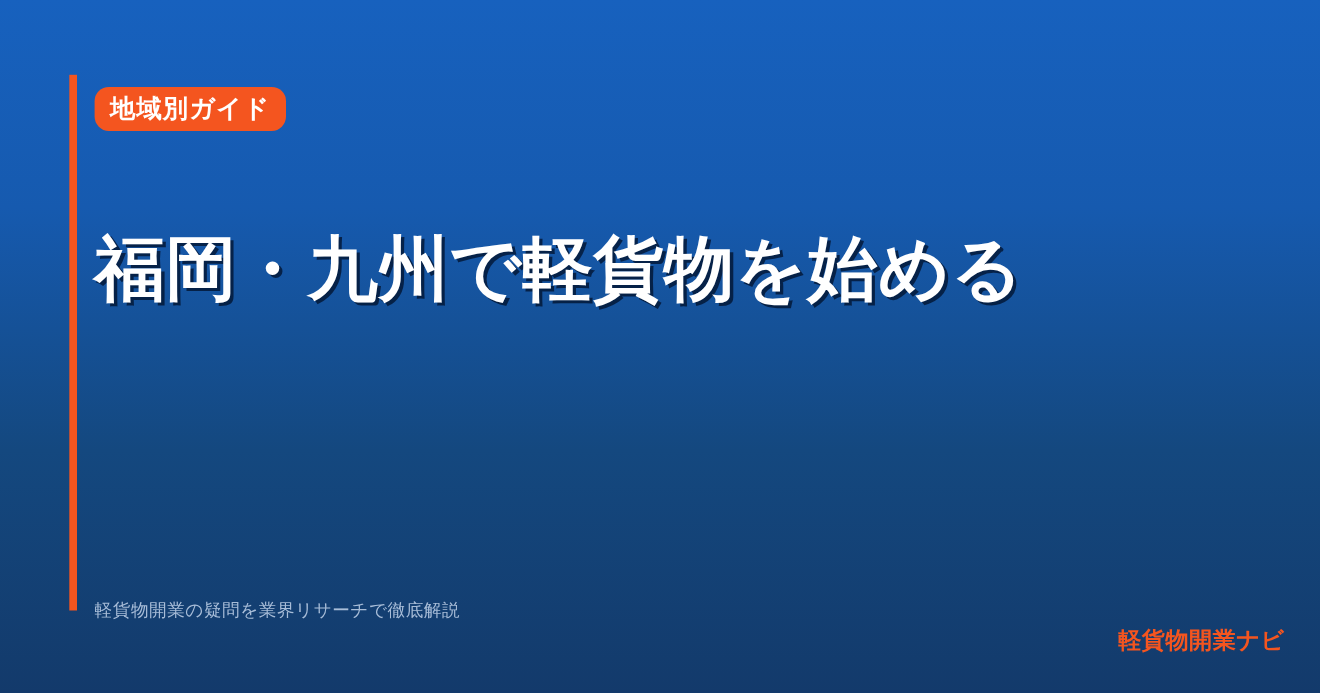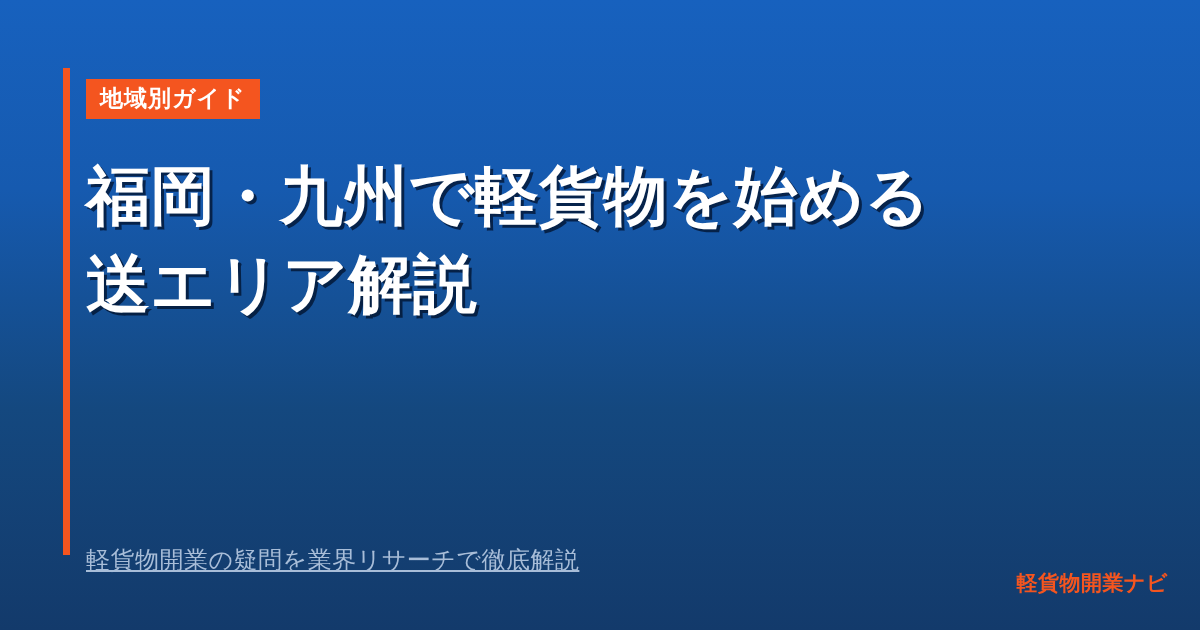--- a/index.html
+++ b/index.html
@@ -38,52 +38,53 @@
     left: 86px;
     top: 79px;
     background: #F4551F;
     color: #FFFFFF;
     font-size: 23px;
     font-weight: bold;
     line-height: 1;
     padding: 8px 14px 9px 14px;
     letter-spacing: 1px;
     white-space: nowrap;
+    border-radius: 13px;
   }
 
   
   .headline {
     position: absolute;
     left: 86px;
     top: 152px;
     width: 1060px;
     color: #FFFFFF;
     font-size: 64px;
     font-weight: bold;
     line-height: 88px;
     letter-spacing: 0.5px;
     text-shadow: 3px 3px 0 rgba(0, 14, 38, 0.72);
   }
   .headline .line {
     display: block;
     white-space: nowrap;
+    margin-top: 48px;
   }
 
   
   .tagline {
     position: absolute;
     left: 86px;
     top: 548px;
     color: #A8BDD8;
-    font-size: 24px;
+    font-size: 16px;
     font-weight: normal;
     line-height: 1;
     letter-spacing: 0.5px;
     white-space: nowrap;
-    text-decoration: underline;
   }
 
   .brand {
     position: absolute;
     right: 32px;
     top: 572px;
     color: #F4551F;
     font-size: 21px;
     font-weight: bold;
     line-height: 1;
@@ -95,20 +96,19 @@
 <body>
 
 <div class="og-card">
 
   <div class="accent-bar"></div>
 
   <div class="badge">地域別ガイド</div>
 
   <div class="headline">
     <span class="line">福岡・九州で軽貨物を始める</span>
-    <span class="line">送エリア解説</span>
   </div>
 
   <div class="tagline">軽貨物開業の疑問を業界リサーチで徹底解説</div>
 
   <div class="brand">軽貨物開業ナビ</div>
 
 </div>
 
 </body></html>

